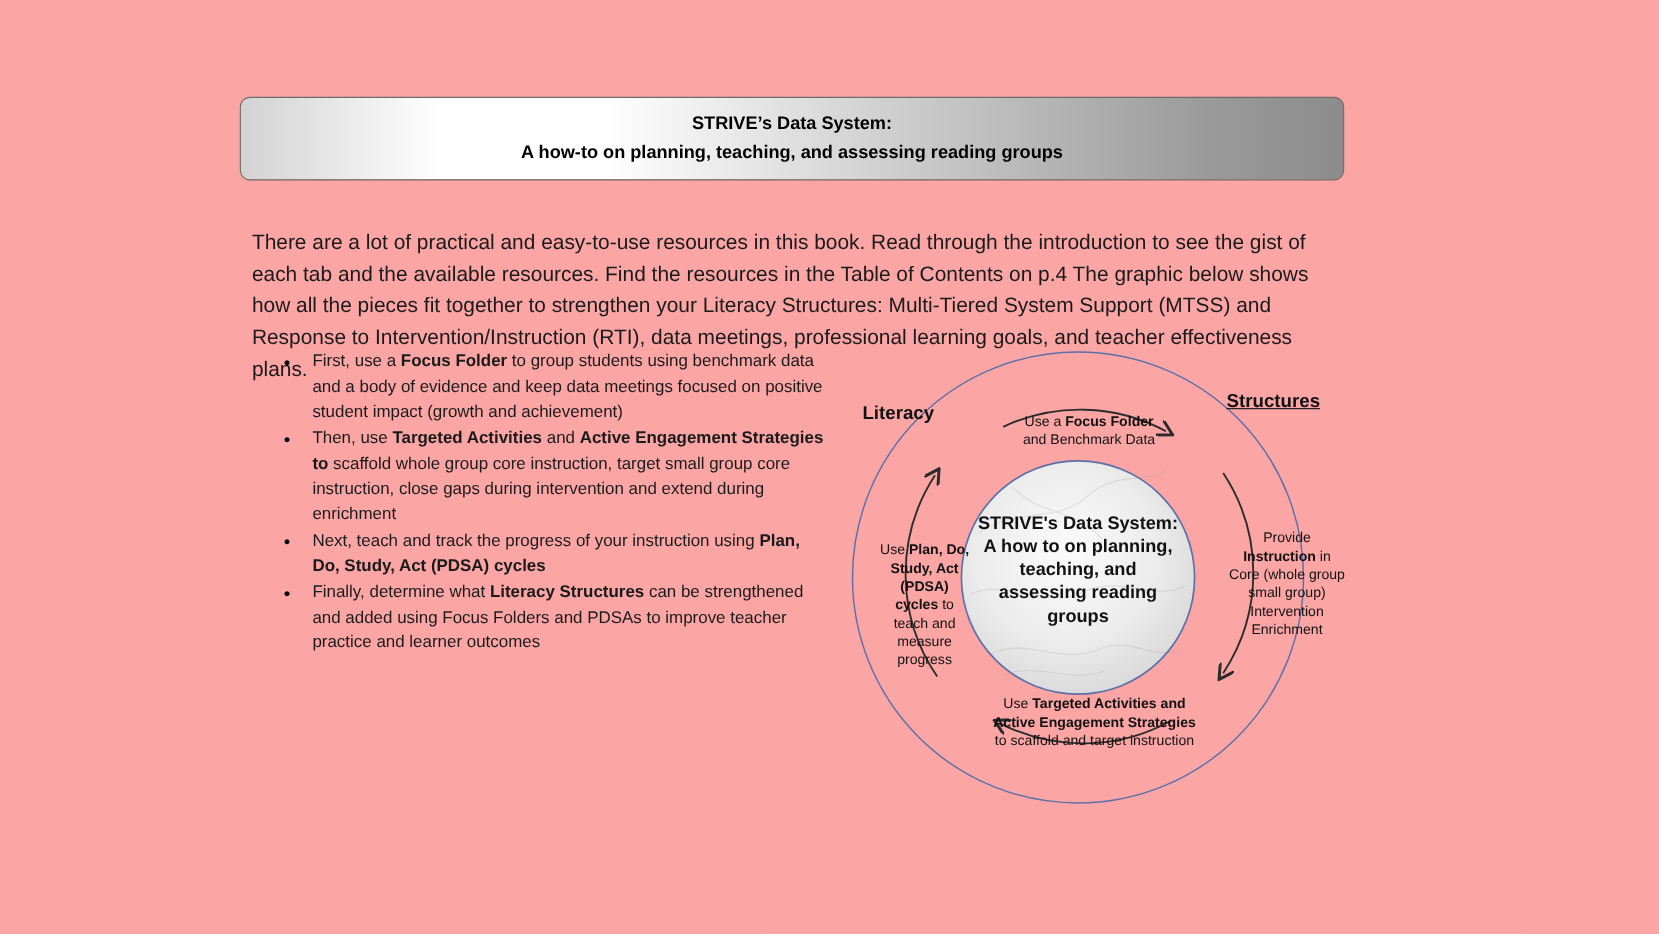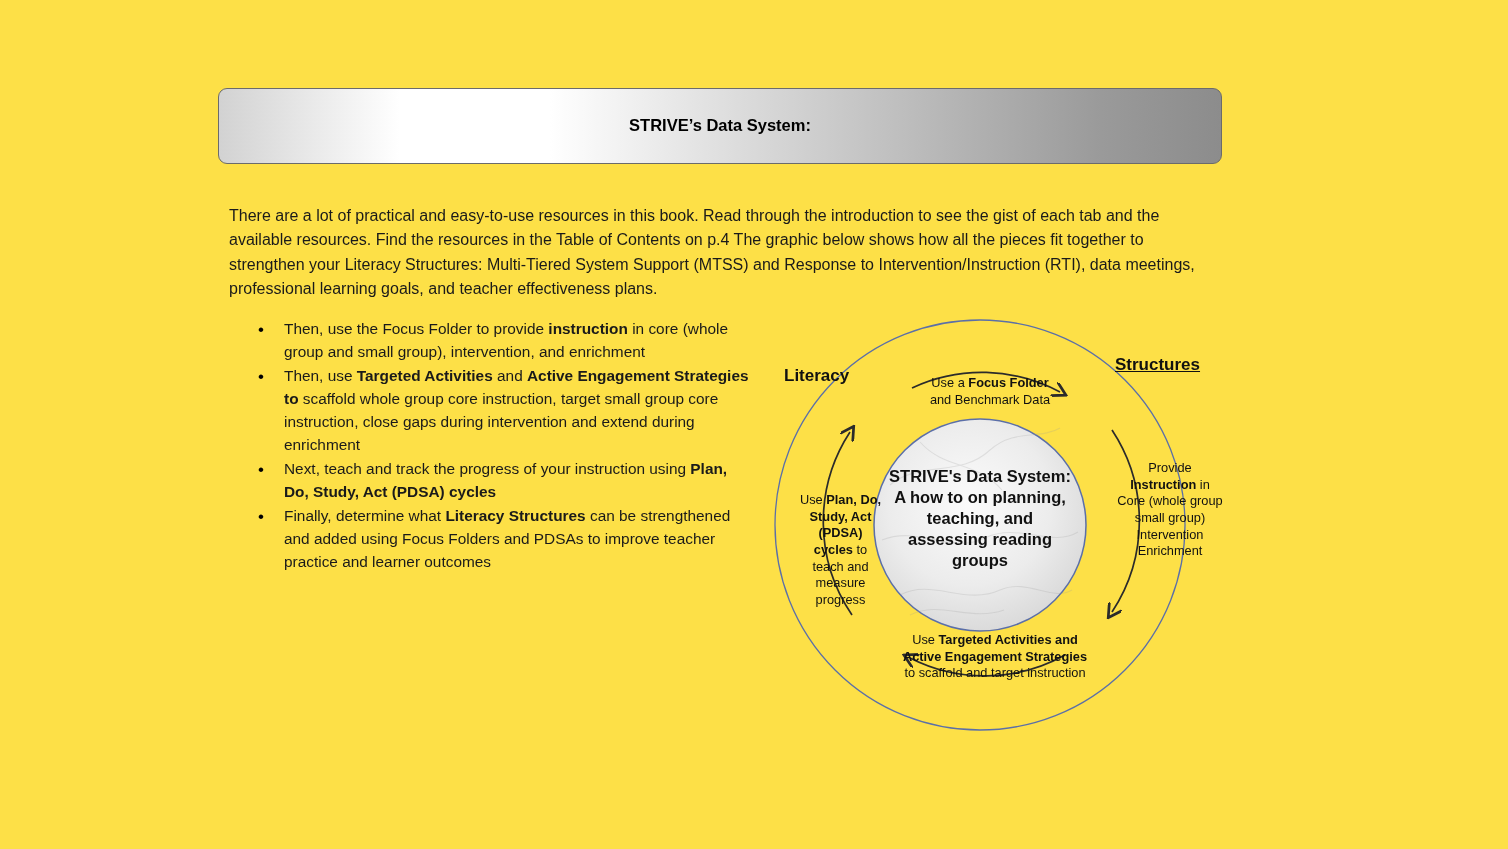--- a/index.html
+++ b/index.html
@@ -7,21 +7,21 @@
     padding: 0;
     background: #f4f4f4;
   }
   body {
     font-family: "Liberation Sans", sans-serif;
   }
   .page {
     position: relative;
     width: 1508px;
     height: 849px;
-    background: #fde047;
+    background: #fca5a5;
     overflow: hidden;
     box-sizing: border-box;
   }
   
   .banner {
     position: absolute;
     left: 218px;
     top: 88px;
     width: 1004px;
     height: 76px;
@@ -40,21 +40,21 @@
     color: #000;
     line-height: 1.65;
     text-align: center;
   }
   
   .intro {
     position: absolute;
     left: 229px;
     top: 188px;
     width: 985px;
-    font-size: 16px;
+    font-size: 19px;
     line-height: 1.52;
     color: #1a1a1a;
   }
   
   .bullets {
     position: absolute;
     left: 246px;
     top: 318px;
     width: 510px;
     margin: 0;
@@ -117,26 +117,27 @@
     color: #111;
   }
 </style>
 </head>
 <body>
 
 <div class="page">
 
   <div class="banner">
     <div class="banner-line">STRIVE’s Data System:</div>
+    <div class="banner-line">A how-to on planning, teaching, and assessing reading groups</div>
   </div>
 
   <p class="intro">There are a lot of practical and easy-to-use resources in this book. Read through the introduction to see the gist of each tab and the available resources. Find the resources in the Table of Contents on p.4 The graphic below shows how all the pieces fit together to strengthen your Literacy Structures:  Multi-Tiered System Support (MTSS) and Response to Intervention/Instruction (RTI), data meetings, professional learning goals, and teacher effectiveness plans.</p>
 
   <ul class="bullets" id="bullet-list">
-      <li><span>Then, use the Focus Folder to provide </span><b>instruction</b><span> in core (whole group and small group), intervention, and enrichment</span></li>
+      <li><span>First, use a </span><b>Focus Folder</b><span> to group students using benchmark data and a body of evidence and keep data meetings focused on positive student impact (growth and achievement)</span></li>
       <li><span>Then, use </span><b>Targeted Activities</b><span> and </span><b>Active Engagement Strategies to</b><span> scaffold whole group core instruction, target small group core instruction, close gaps during intervention and extend during enrichment</span></li>
       <li><span>Next, teach and track the progress of your instruction using </span><b>Plan, Do, Study, Act (PDSA) cycles</b></li>
       <li><span>Finally, determine what </span><b>Literacy Structures</b><span> can be strengthened and added using Focus Folders and PDSAs to improve teacher practice and learner outcomes</span></li>
     </ul>
 
   <div class="diagram">
     <svg width="480" height="430" viewBox="0 0 480 430">
       <defs>
         <radialGradient id="marble" cx="45%" cy="40%" r="70%">
           <stop offset="0%" stop-color="#fbfbfb"></stop>
@@ -167,18 +168,18 @@
         <path d="M92,305 A165,165 0 0 1 90,122" marker-end="url(#ah)"></path>
       </g>
     </svg>
 
     <div class="dlabel dlabel-big" style="left:24px; top:56px;">Literacy</div>
     <div class="dlabel dlabel-big" style="left:355px; top:45px;text-decoration:underline;">Structures</div>
 
     <div class="center-text">STRIVE's Data System: A how to on planning, teaching, and assessing reading groups</div>
 
     <div class="arc-text" id="arc-top" style="left:150px; top:30px; width:160px;margin-top:35px;"><span>Use a </span><b>Focus Folder</b><br><span>and Benchmark Data</span></div>
-    <div class="arc-text" id="arc-right" style="left:355px; top:150px; width:110px;"><span>Provide </span><b>Instruction</b><span> in Core (whole group small group) Intervention Enrichment</span></div>
+    <div class="arc-text" id="arc-right" style="left:355px; top:171px; width:110px;"><span>Provide </span><b>Instruction</b><span> in Core (whole group small group) Intervention Enrichment</span></div>
     <div class="arc-text" id="arc-left" style="left:38px; top:182px; width:85px;"><span>Use </span><b>Plan, Do, Study, Act (PDSA) cycles</b><span> to teach and measure progress</span></div>
     <div class="arc-text" id="arc-bottom" style="left:140px; top:322px; width:190px;"><span>Use </span><b>Targeted Activities and Active Engagement Strategies</b><span> to scaffold and target instruction</span></div>
   </div>
 
 </div>
 
 </body></html>

